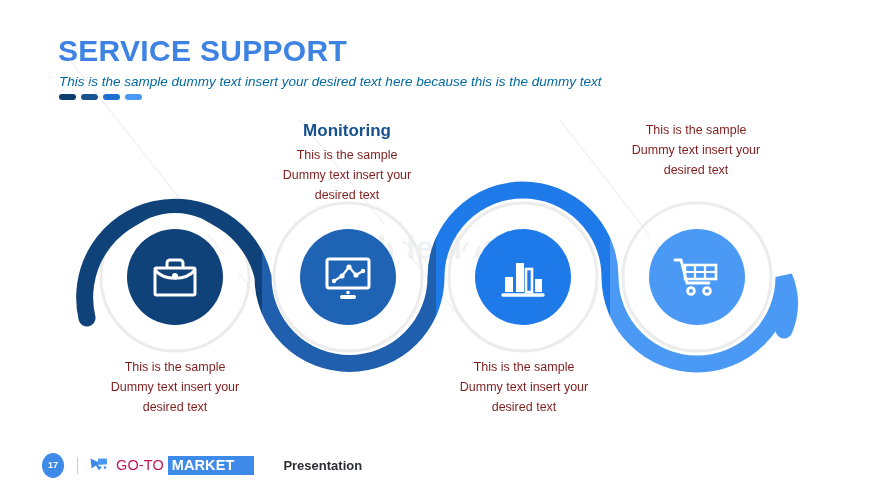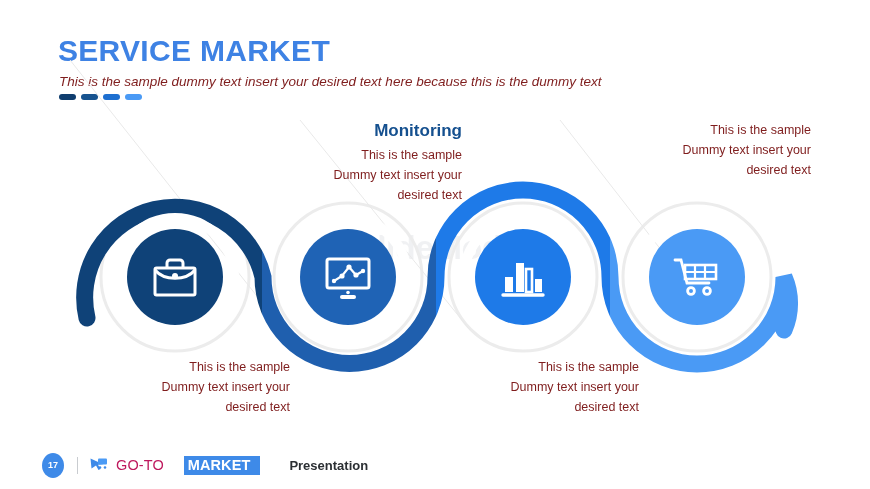--- a/index.html
+++ b/index.html
@@ -29,21 +29,21 @@
     font-size: 30px;
     font-weight: bold;
     color: #3e82e4;
     letter-spacing: 0.3px;
     line-height: 34px;
     margin: 0;
   }
   #slide-subtitle {
     font-size: 13.5px;
     font-style: italic;
-    color: #7f1d1d;
+    color: #0369a1;
     margin: 5px 0 0 1px;
     line-height: 18px;
     white-space: nowrap;
   }
   #accent-dashes {
     position: absolute;
     left: 1px;
     top: 60px;
     display: flex;
     gap: 5px;
@@ -85,21 +85,21 @@
     border-radius: 50%;
     display: flex;
     align-items: center;
     justify-content: center;
   }
   .node svg { display: block; }
 
   
   .caption {
     position: absolute;
-    text-align: right;
+    text-align: center;
     width: 230px;
   }
   .caption-title {
     font-size: 17px;
     font-weight: bold;
     margin: 0 0 3px 0;
     line-height: 22px;
     white-space: nowrap;
   }
   .caption-body {
@@ -141,38 +141,38 @@
     font-size: 14.5px;
     font-weight: normal;
     color: #be185d;
     letter-spacing: 0.1px;
   }
   #brand-market {
     font-size: 14.5px;
     font-weight: bold;
     color: #ffffff;
     background: #3e8ae8;
-    padding: 1px 10px 2px 4px;
-    margin-left: 20px;
+    padding: 1px 20px 2px 4px;
+    margin-left: 4px;
     letter-spacing: 0.1px;
   }
   #footer-label {
     font-size: 13px;
     font-weight: bold;
     color: #2b2f33;
     margin-left: 29px;
   }
 </style>
 </head>
 <body>
 
 <div id="slide">
 
   <div id="header">
-    <h1 id="slide-title">SERVICE MARKET</h1>
+    <h1 id="slide-title">SERVICE SUPPORT</h1>
     <p id="slide-subtitle">This is the sample dummy text insert your desired text here because this is the dummy text</p>
     <div id="accent-dashes">
       <span class="dash" style="background: rgb(15, 61, 110);"></span>
       <span class="dash" style="background: rgb(23, 83, 143);"></span>
       <span class="dash" style="background: rgb(29, 111, 208);"></span>
       <span class="dash" style="background: rgb(74, 154, 245);"></span>
     </div>
   </div>
 
   <div id="watermark">SlideModel</div>

